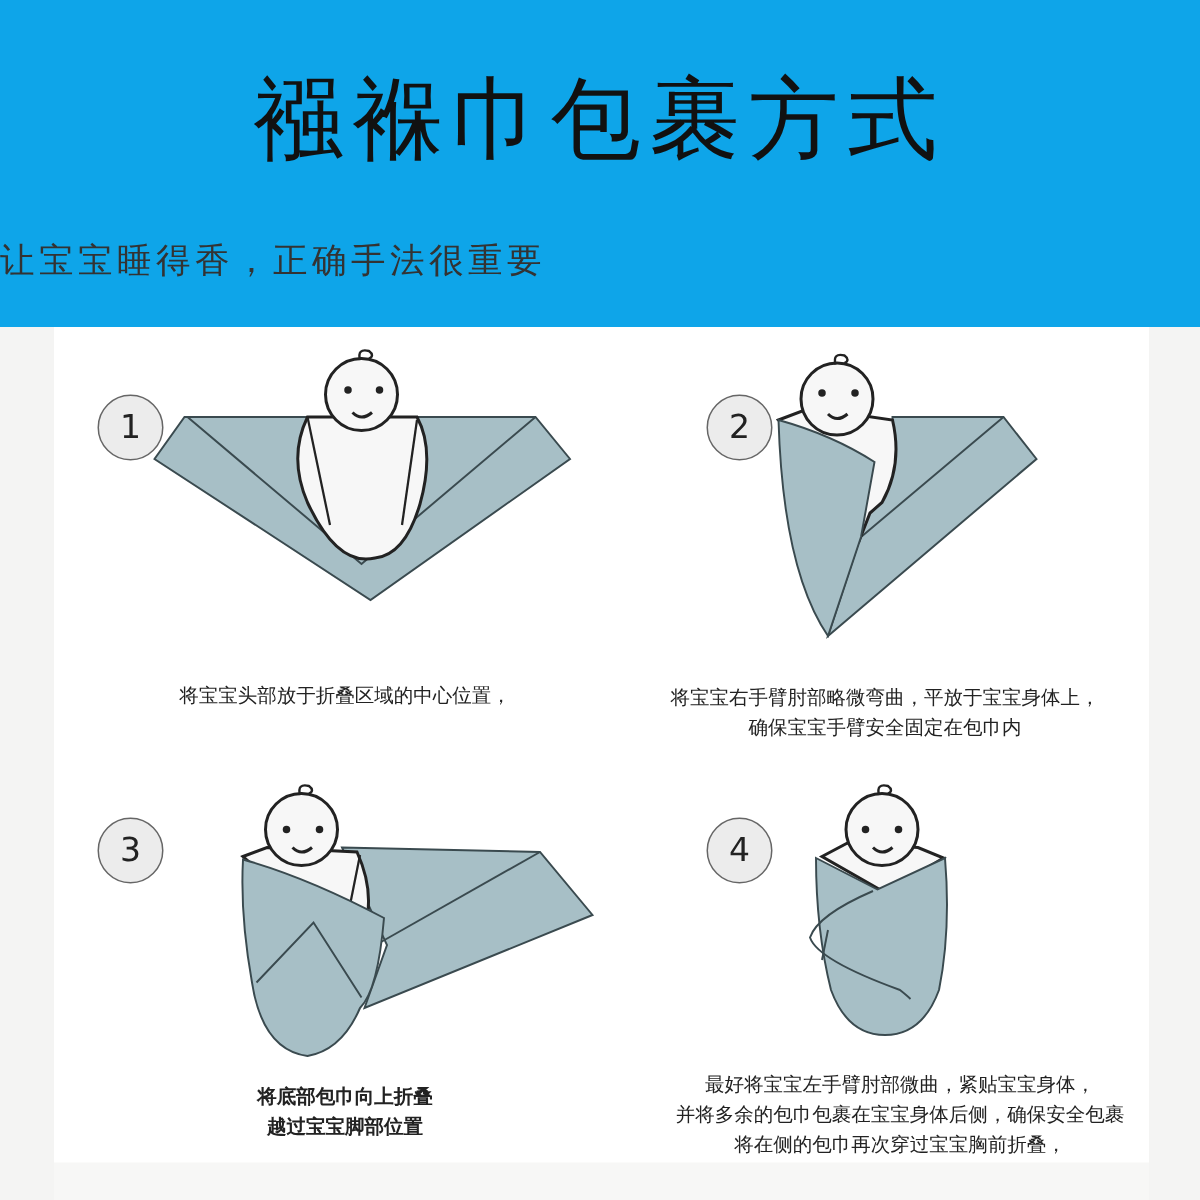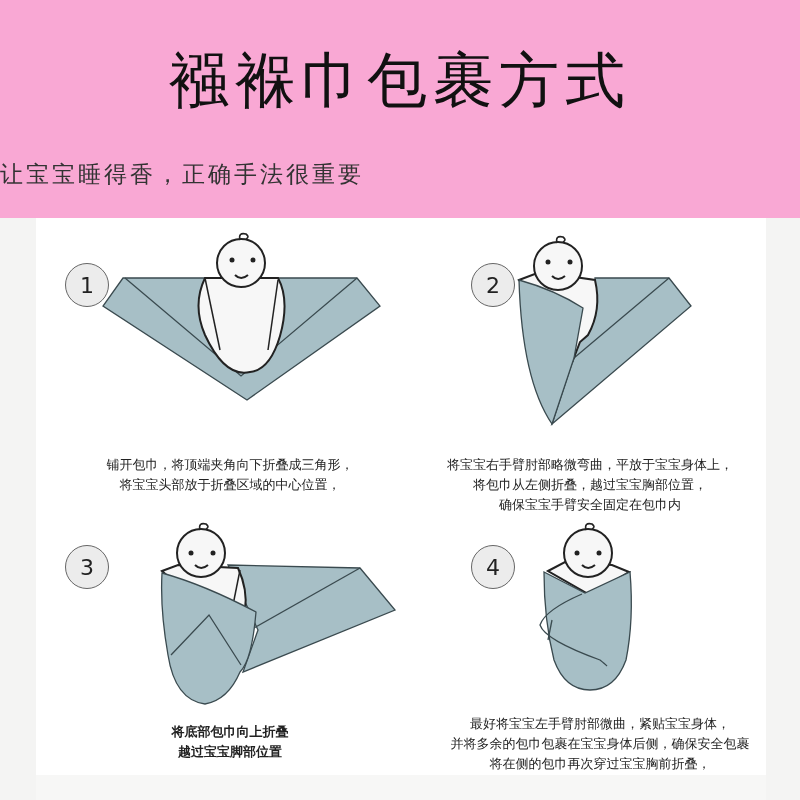--- a/index.html
+++ b/index.html
@@ -5,21 +5,21 @@
     * { margin: 0; padding: 0; box-sizing: border-box; }
     html, body { width: 800px; height: 800px; overflow: hidden; }
     body {
       background: #ffffff;
       font-family: "DejaVu Sans", "Liberation Sans", sans-serif;
       position: relative;
       color: #222;
     }
     .header {
       position: absolute; left: 0; top: 0; width: 800px; height: 218px;
-      background: #f9a8d4;
+      background: #0ea5e9;
     }
     .title {
       position: absolute; left: 0; top: 42px; width: 800px;
       text-align: center; font-size: 60px; letter-spacing: 6px;
       color: #111; font-weight: 400; line-height: 76px;
     }
     .subtitle {
       position: absolute; left: 0; top: 158px; width: 800px;
       font-size: 23px; letter-spacing: 3px;
       color: #333; line-height: 32px;
@@ -75,21 +75,20 @@
   </g>
   <g stroke="#222" stroke-width="2" fill="#f7f7f7">
     <circle cx="241" cy="263" r="24"></circle>
     <circle cx="232" cy="260" r="2.5" fill="#222" stroke="none"></circle>
     <circle cx="253" cy="260" r="2.5" fill="#222" stroke="none"></circle>
     <path d="M235,275 Q241,281 248,275" fill="none"></path>
     <path d="M240,240 Q238,232 246,234 Q250,237 246,239" fill="none" stroke-width="1.6"></path>
   </g>
 </svg>
 <div class="step-text" style="left:60px;top:455px;width:340px;">
-  <div>铺开包巾，将顶端夹角向下折叠成三角形，</div>
   <div>将宝宝头部放于折叠区域的中心位置，</div>
 </div>
 
 <div class="step-badge" style="left:471px;top:263px;">
   <span>2</span>
 </div>
 <svg class="fig" style="left:0;top:0;" width="800" height="800">
   <g stroke="#3a4a4f" stroke-width="1.3" fill="#a7bfc6">
     <polygon points="595,278 669,278 691,306 552,424 573,360 595,300"></polygon>
     <polyline points="669,278 574,358" fill="none"></polyline>
@@ -103,21 +102,20 @@
   <g stroke="#222" stroke-width="2" fill="#f7f7f7">
     <circle cx="558" cy="266" r="24"></circle>
     <circle cx="548" cy="262" r="2.5" fill="#222" stroke="none"></circle>
     <circle cx="570" cy="262" r="2.5" fill="#222" stroke="none"></circle>
     <path d="M552,276 Q558,282 565,276" fill="none"></path>
     <path d="M557,243 Q555,235 563,237 Q567,240 563,242" fill="none" stroke-width="1.6"></path>
   </g>
 </svg>
 <div class="step-text" style="left:400px;top:455px;width:380px;font-family:Liberation Serif, serif;">
   <div>将宝宝右手臂肘部略微弯曲，平放于宝宝身体上，</div>
-  <div>将包巾从左侧折叠，越过宝宝胸部位置，</div>
   <div>确保宝宝手臂安全固定在包巾内</div>
 </div>
 
 <div class="step-badge" style="left:65px;top:545px;">
   <span>3</span>
 </div>
 <svg class="fig" style="left:0;top:0;" width="800" height="800">
   <g stroke="#3a4a4f" stroke-width="1.3" fill="#a7bfc6">
     <polygon points="228,565 360,568 395,610 243,672 258,630"></polygon>
     <polyline points="360,568 254,628" fill="none"></polyline>

